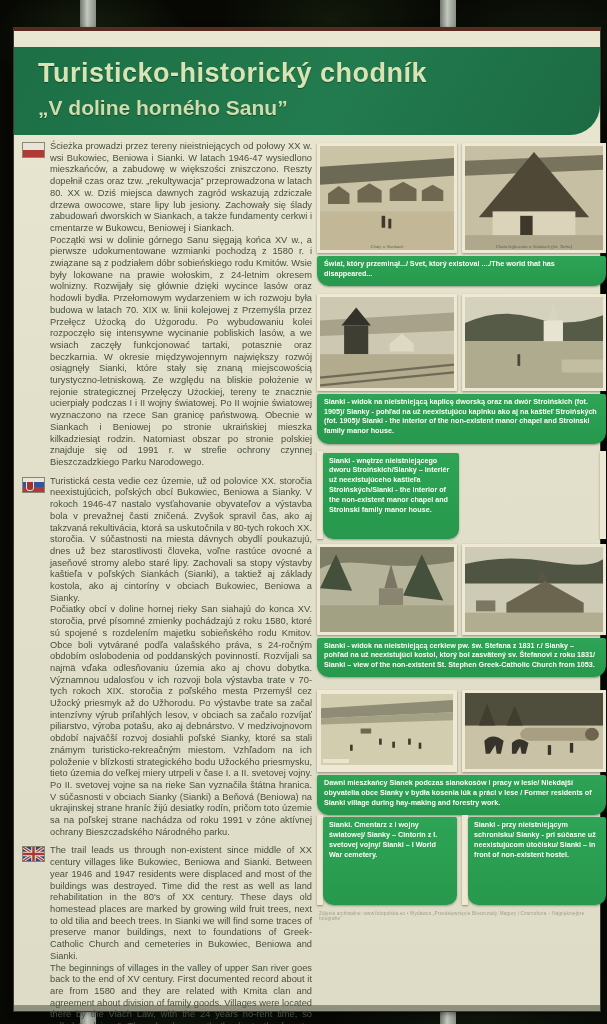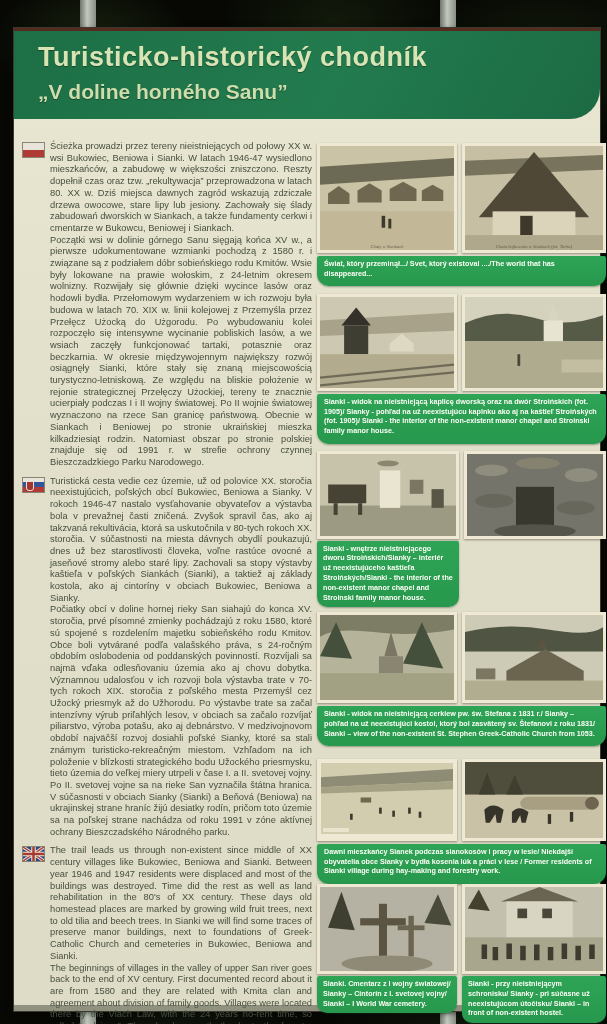--- a/index.html
+++ b/index.html
@@ -14,21 +14,21 @@
     font-family:"Liberation Sans", sans-serif;}
   .post{position:absolute;top:0;bottom:0;width:16px;
     background:linear-gradient(90deg,#6f756d,#c2c8bd 45%,#878d84);z-index:1;}
   .post.p1{left:80px;} .post.p2{left:440px;}
 
   .panel{position:absolute;left:14px;top:28px;width:586px;height:974px;z-index:2;
     background:linear-gradient(180deg,#e9e6d2 0%,#e2dfca 40%,#dedbc6 100%);
     border-top:3px solid #552a1f;border-bottom:6px solid #91917f;
     box-shadow:0 0 0 1px #3c3a30, 0 2px 6px rgba(0,0,0,.6);}
 
-  .header{position:absolute;left:0;top:0;width:100%;height:88px;
+  .header{position:absolute;left:0;top:16px;width:100%;height:88px;
     background:linear-gradient(120deg,#1d6f45 0%,#227b4e 55%,#1c6a43 100%);
     border-radius:0 0 30px 0;}
   .t1{position:absolute;left:24px;top:11px;font-size:27px;font-weight:bold;
     color:#d9e4b4;letter-spacing:.5px;text-shadow:0 1px 1px rgba(0,0,0,.35);}
   .t2{position:absolute;left:24px;top:49px;font-size:21px;font-weight:bold;
     color:#cfdcab;text-shadow:0 1px 1px rgba(0,0,0,.35);}
 
   .lcol{position:absolute;left:8px;top:110px;width:290px;color:#46503f;}
   .sect{position:relative;padding-left:28px;margin-bottom:7px;}
   .sect p{margin:0;font-size:9.3px;line-height:11.7px;text-align:justify;}
@@ -58,21 +58,21 @@
   .cbar{margin-top:3px;background:linear-gradient(180deg,#2ea456,#27984d);
     color:#fdfef6;font-size:7.2px;font-weight:bold;line-height:9.6px;
     padding:3px 8px 8px 7px;border-radius:2px 2px 12px 12px;
     box-shadow:0 1px 2px rgba(30,60,35,.4);}
   .cbox{margin-top:2px;background:linear-gradient(180deg,#2ea456,#27984d);
     color:#fdfef6;font-size:7.2px;font-weight:bold;line-height:9.8px;
     padding:3px 6px 5px 6px;border-radius:2px 2px 10px 10px;
     box-shadow:0 1px 2px rgba(30,60,35,.4);}
   .m8{margin-top:8px;} .m7{margin-top:7px;} .m5{margin-top:5px;}
   .m13{margin-top:13px;} .m10{}
-  .capcol{display:flex;flex-direction:column;flex:1;}
+  .capcol{display:flex;flex-direction:row;flex:1;justify-content:flex-end;}
   .capcol .pframe{flex:none;}
 
   .credit{margin-top:6px;font-size:4.6px;color:#8d9183;letter-spacing:.2px;
     filter:blur(.35px);opacity:.8;padding-left:2px;}
 </style>
 </head>
 <body>
 
 <div class="scene">
   <div class="post p1"></div>

